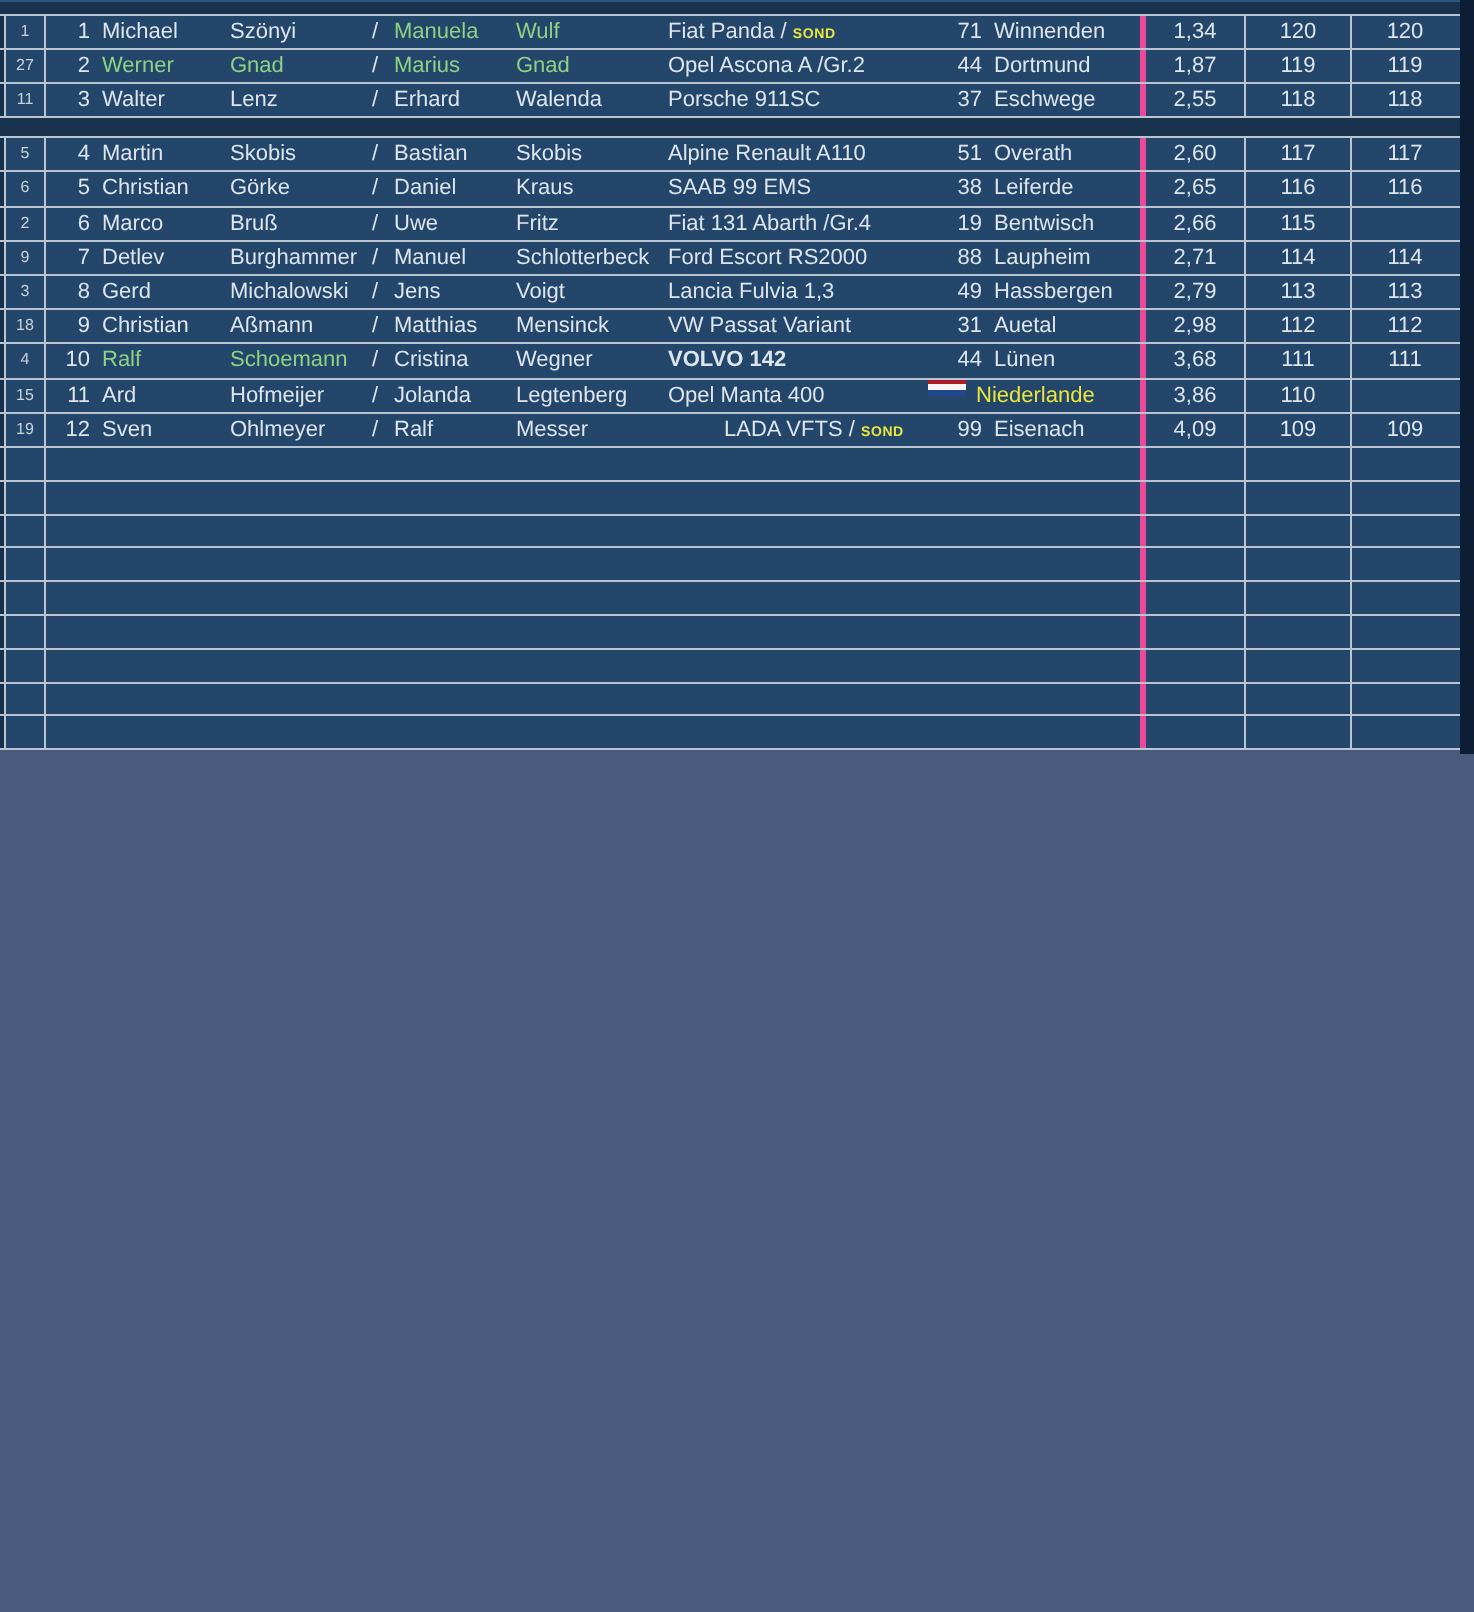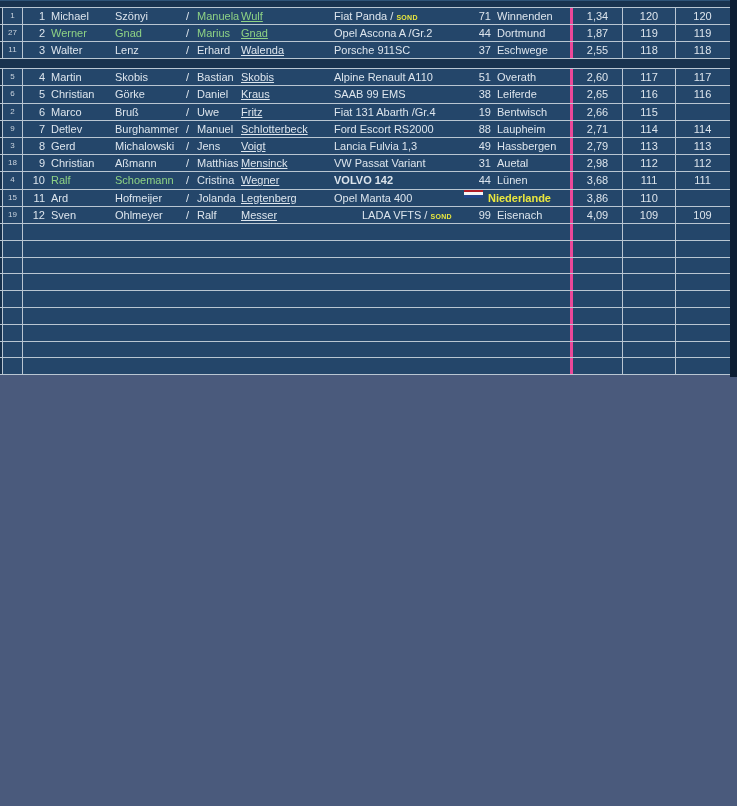--- a/index.html
+++ b/index.html
@@ -26,31 +26,31 @@
     width:21px;border-left:1px solid #b9c6d2;border-right:1px solid #b9c6d2;
     font-size:8px;color:#c9d3de;text-align:center;line-height:15px;
   }
   .main{width:547px;position:relative;overflow:hidden;}
   .main span{position:absolute;top:0;white-space:nowrap;}
   .pos{left:0;width:22px;text-align:right;}
   .first{left:28px;}
   .last{left:92px;}
   .slash{left:163px;}
   .cofirst{left:174px;}
-  .colast{left:218px;text-decoration:underline;}
+  .colast{left:235px;}
   .car{left:311px;}
   .num{left:436px;width:32px;text-align:right;}
   .city{left:474px;}
   .city-nl{left:465px;}
   .val,.p1,.p2{text-align:center;}
   .val{width:52px;border-left:3px solid #ec4899;}
   .p1{width:53px;border-left:1px solid #b9c6d2;}
   .p2{width:54px;border-left:1px solid #b9c6d2;}
   .green{color:#8ed285;}
-  .yellow{color:#e9e73e;font-weight:bold;}
+  .yellow{color:#e9e73e;}
   .sond{font-size:7px;font-weight:bold;color:#e9e73e;letter-spacing:0.3px;}
   .flag{
     position:absolute;left:441px;top:4.5px;width:19px;height:8px;
     display:flex;flex-direction:column;
   }
   .flag i{flex:1;display:block;}
   .flag .f-red{background:#ae1c28;}
   .flag .f-white{background:#f5f5f5;}
   .flag .f-blue{background:#21468b;}
 </style>

